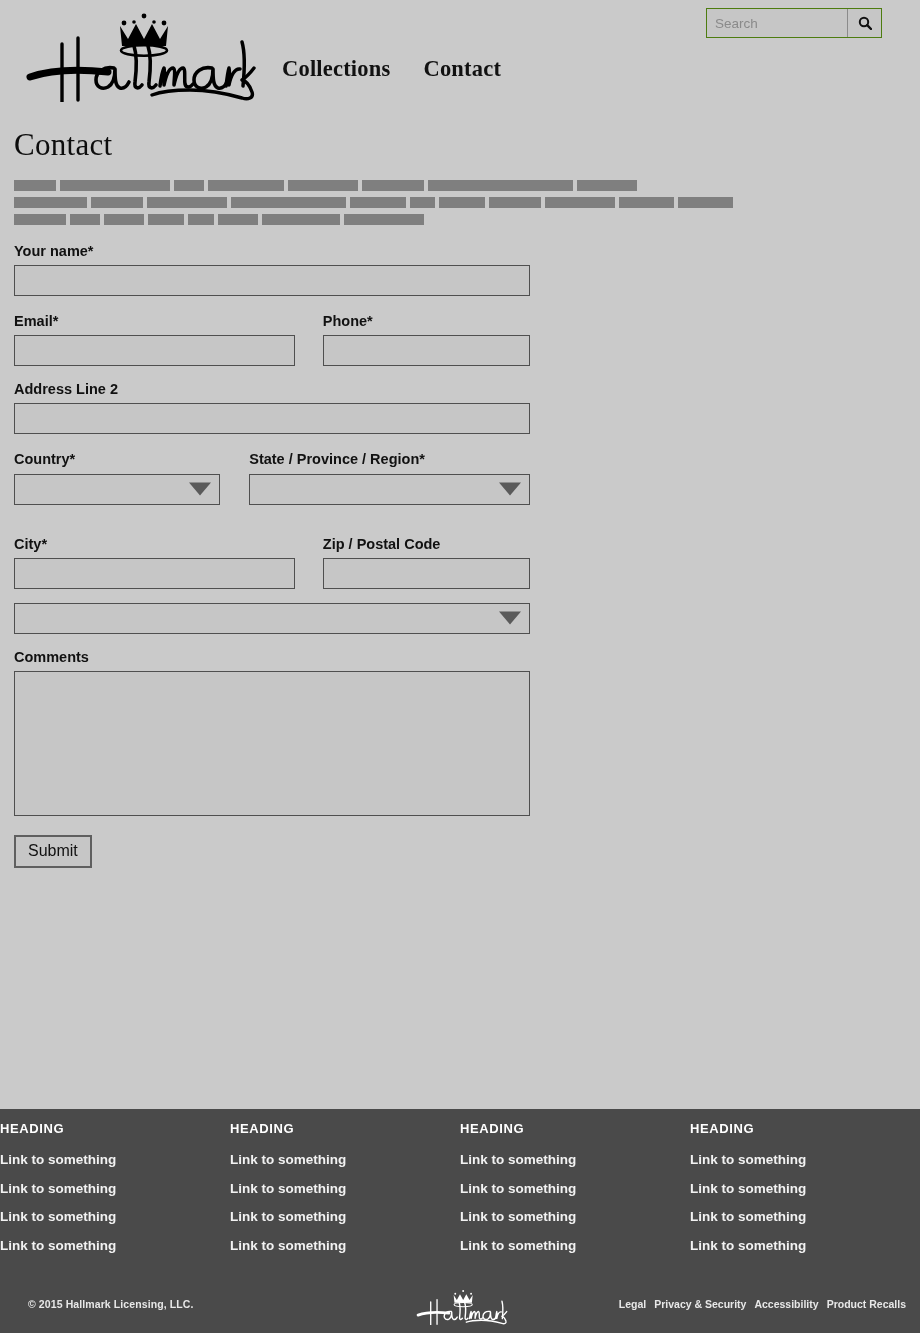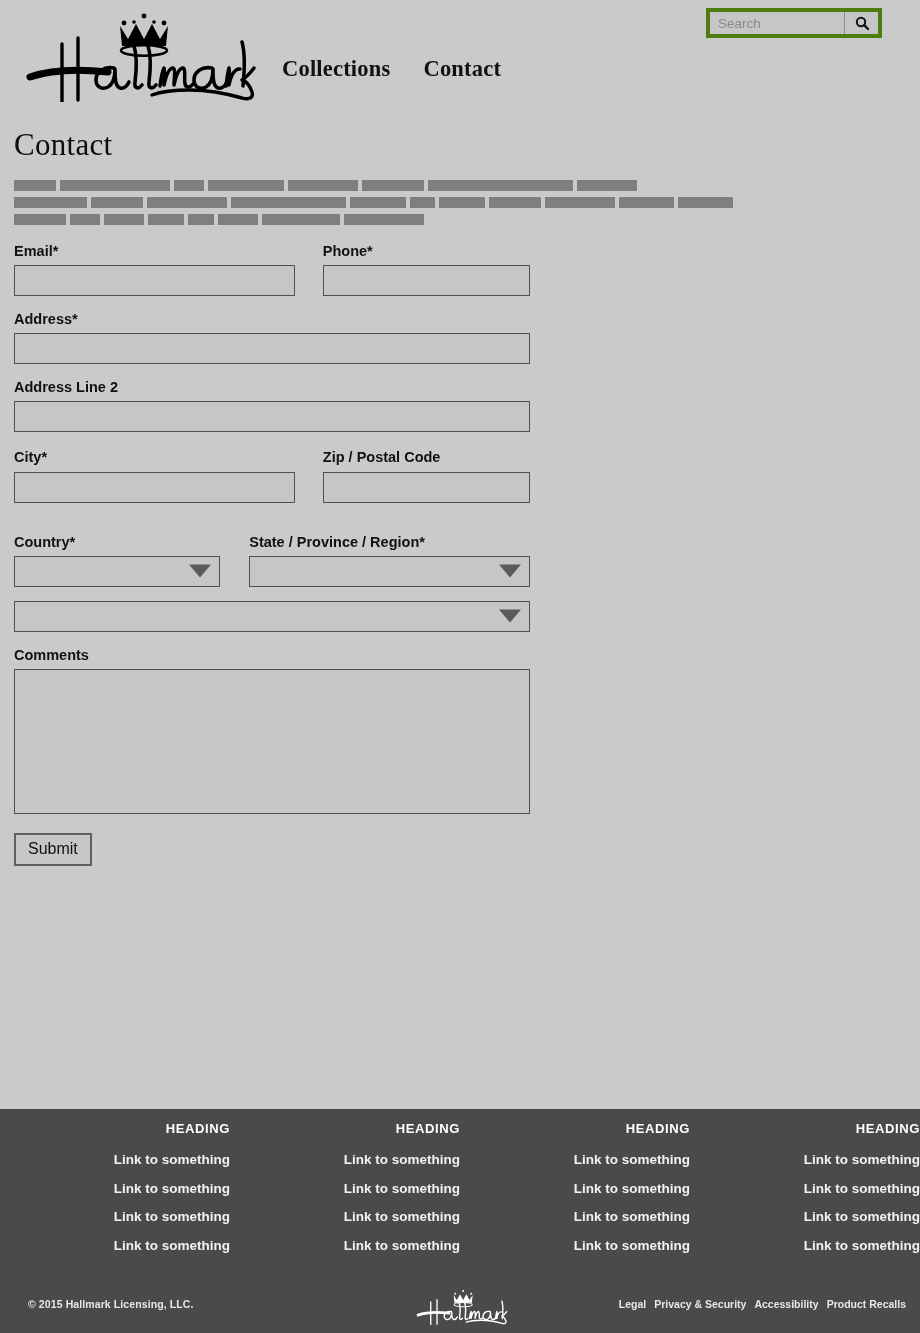--- a/index.html
+++ b/index.html
@@ -45,21 +45,21 @@
     font-weight: bold;
   }
 
   .search-box {
     position: absolute;
     right: 38px;
     top: 8px;
     width: 176px;
     height: 30px;
     display: flex;
-    border: 4px solid #4d7c0f;
+    border: 1px solid #4d7c0f;
     background: #c6c6c6;
   }
   .search-input {
     flex: 1;
     border: 0;
     background: transparent;
     outline: none;
     padding: 0 8px;
     font-family: "Liberation Sans", sans-serif;
     font-size: 13.5px;
@@ -184,21 +184,21 @@
     height: 224px;
     background: #4a4a4a;
     color: #fff;
   }
   .footer-cols {
     display: flex;
     padding-top: 12px;
   }
   .fcol {
     flex: 1;
-    text-align: right;
+    text-align: left;
   }
   .fcol-heading {
     font-size: 13px;
     font-weight: bold;
     letter-spacing: .6px;
     margin-bottom: 16px;
     color: #fff;
   }
   .fcol a {
     display: block;
@@ -310,67 +310,67 @@
   <h1 class="page-title">Contact</h1>
 
   <div class="bars" id="bars">
       <div class="bar-row"><span class="bar" style="width: 42px;"></span><span class="bar" style="width: 110px;"></span><span class="bar" style="width: 30px;"></span><span class="bar" style="width: 76px;"></span><span class="bar" style="width: 70px;"></span><span class="bar" style="width: 62px;"></span><span class="bar" style="width: 145px;"></span><span class="bar" style="width: 60px;"></span></div>
       <div class="bar-row"><span class="bar" style="width: 73px;"></span><span class="bar" style="width: 52px;"></span><span class="bar" style="width: 80px;"></span><span class="bar" style="width: 115px;"></span><span class="bar" style="width: 56px;"></span><span class="bar" style="width: 25px;"></span><span class="bar" style="width: 46px;"></span><span class="bar" style="width: 52px;"></span><span class="bar" style="width: 70px;"></span><span class="bar" style="width: 55px;"></span><span class="bar" style="width: 55px;"></span></div>
       <div class="bar-row"><span class="bar" style="width: 52px;"></span><span class="bar" style="width: 30px;"></span><span class="bar" style="width: 40px;"></span><span class="bar" style="width: 36px;"></span><span class="bar" style="width: 26px;"></span><span class="bar" style="width: 40px;"></span><span class="bar" style="width: 78px;"></span><span class="bar" style="width: 80px;"></span></div>
     </div>
 
   <div class="form">
 
+    <div class="field">
+      <label class="field-label">Your name*</label>
+      <input class="ctrl" type="text" style="">
+    </div>
 
     <div class="row">
       <div class="col field" style="width:290px">
         <label class="field-label">Email*</label>
         <input class="ctrl" type="text" style="">
       </div>
       <div class="col field" style="width:214px; margin-left:12px">
         <label class="field-label">Phone*</label>
         <input class="ctrl" type="text" style="">
       </div>
     </div>
 
-    <div class="field">
-      <label class="field-label">Address*</label>
-      <input class="ctrl" type="text" style="">
-    </div>
 
     <div class="field">
       <label class="field-label">Address Line 2</label>
       <input class="ctrl" type="text" style="">
-    </div>
-
-    <div class="row">
-      <div class="col field" style="width:290px">
-        <label class="field-label">City*</label>
-        <input class="ctrl" type="text" style="">
-      </div>
-      <div class="col field" style="width:214px; margin-left:12px">
-        <label class="field-label">Zip / Postal Code</label>
-        <input class="ctrl" type="text" style="">
-      </div>
     </div>
 
     <div class="row">
       <div class="col field" style="width:213px">
         <label class="field-label">Country*</label>
         <div class="selectwrap">
           <select class="ctrl select"><option></option></select>
           <span class="arrow"></span>
         </div>
       </div>
       <div class="col field" style="width:290px; margin-left:13px">
         <label class="field-label">State / Province / Region*</label>
         <div class="selectwrap">
           <select class="ctrl select"><option></option></select>
           <span class="arrow"></span>
         </div>
+      </div>
+    </div>
+
+    <div class="row">
+      <div class="col field" style="width:290px">
+        <label class="field-label">City*</label>
+        <input class="ctrl" type="text" style="">
+      </div>
+      <div class="col field" style="width:214px; margin-left:12px">
+        <label class="field-label">Zip / Postal Code</label>
+        <input class="ctrl" type="text" style="">
       </div>
     </div>
 
     <div class="field">
       <div class="selectwrap">
         <select class="ctrl select"><option></option></select>
         <span class="arrow"></span>
       </div>
     </div>
 

